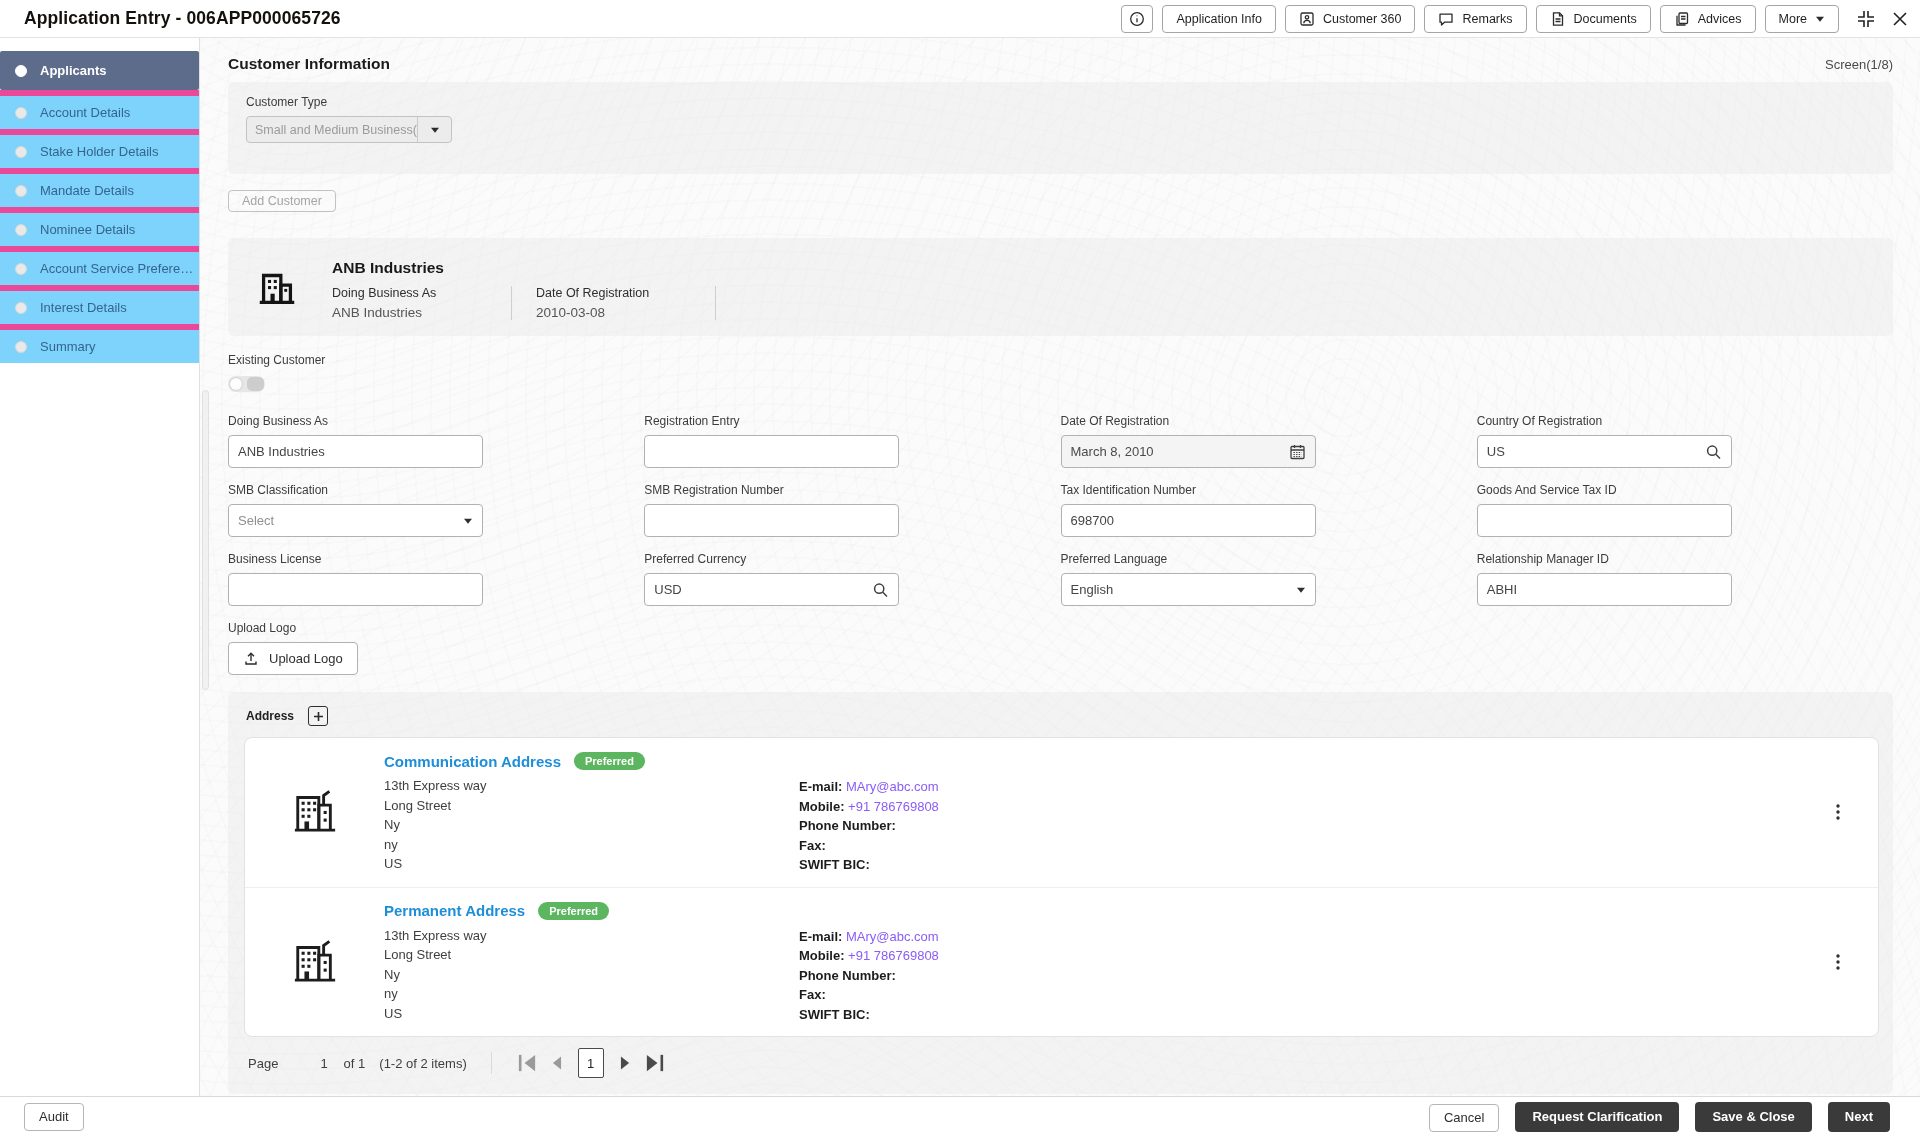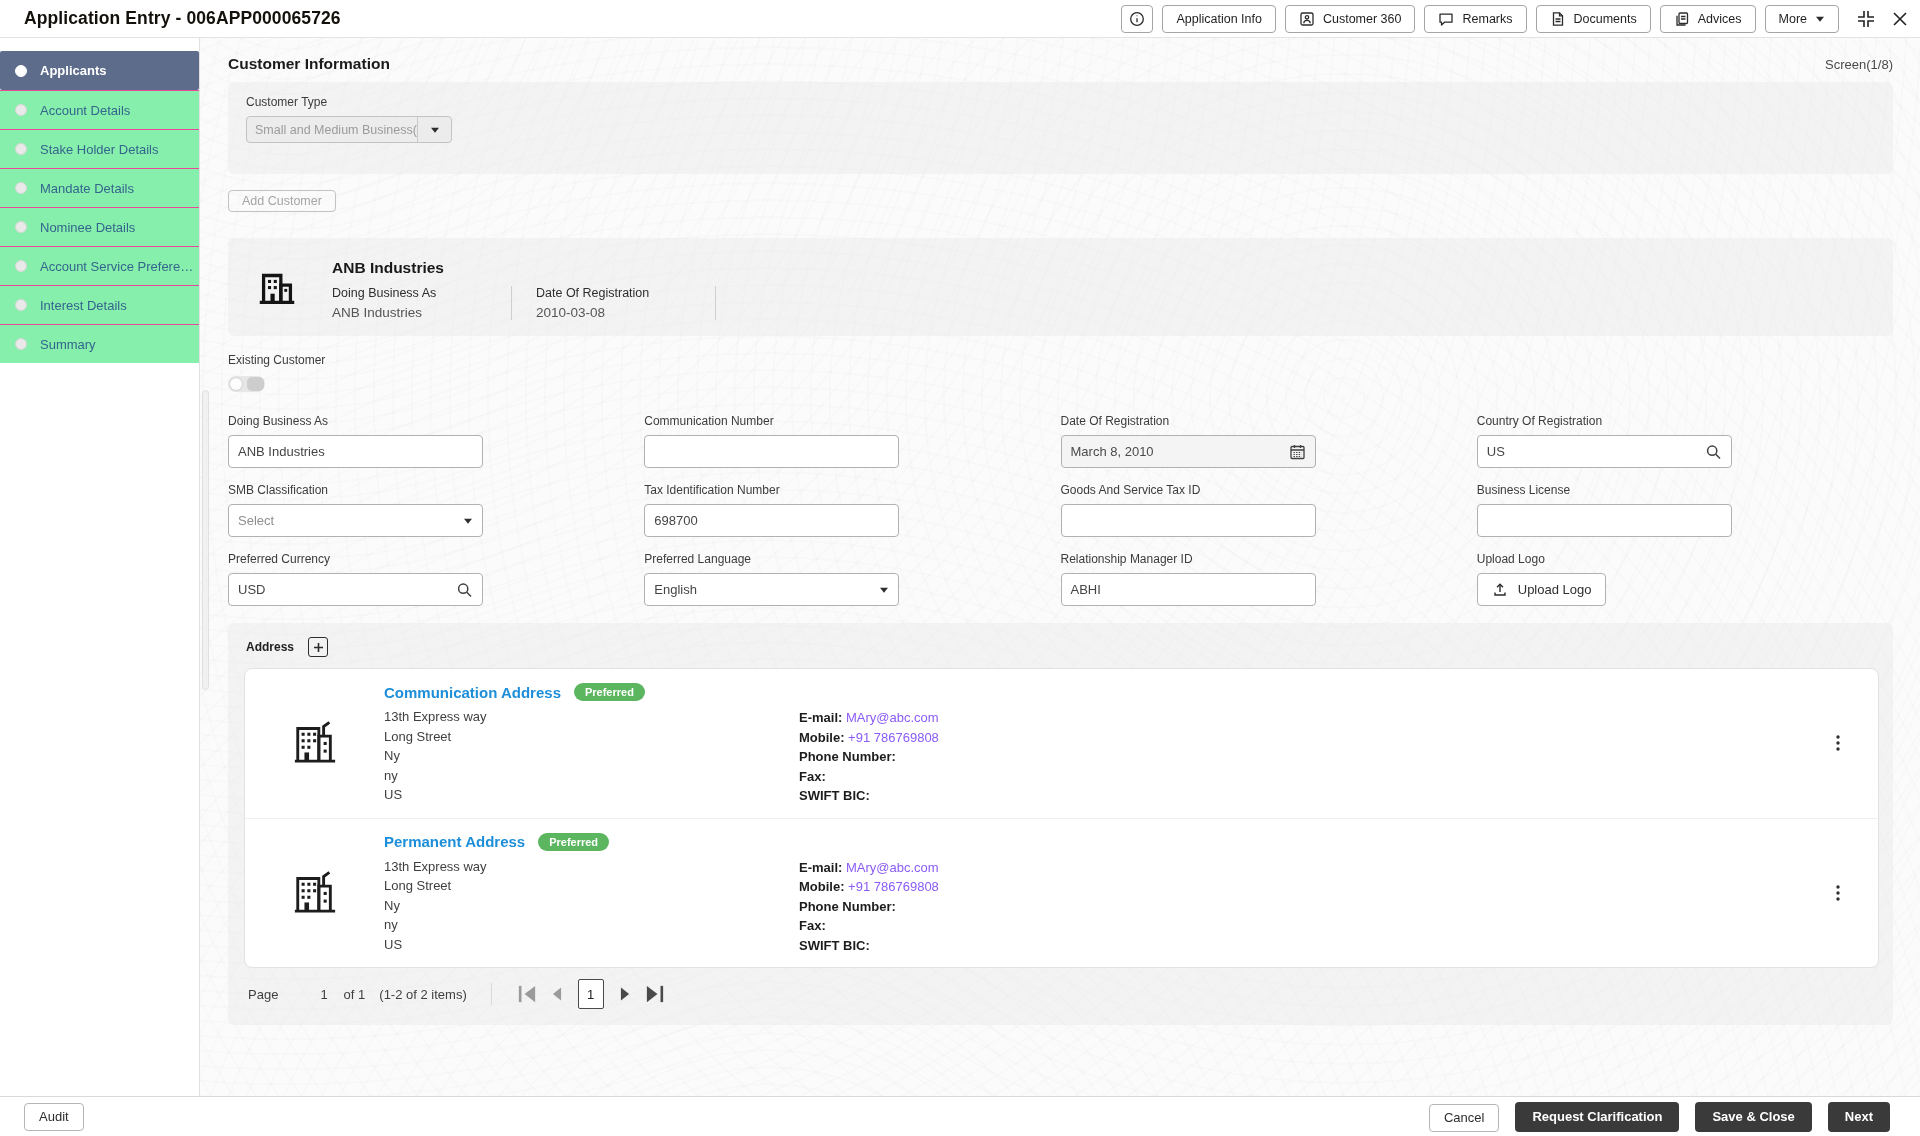--- a/index.html
+++ b/index.html
@@ -26,21 +26,21 @@
   .icon svg{ width:100%; height:100%; display:block; } .i16{ width:16px; height:16px; } .i17{ width:17px; height:17px; }
   .i13{ width:13px; height:13px; } .i10{ width:10px; height:10px; }
   .win-icons{ display:flex; align-items:center; gap:14px; margin-left:8px; }
   .win-icon{ width:20px; height:20px; cursor:pointer; color:#222; }
 
   
   .sidebar{ position:absolute; top:38px; left:0; width:200px; bottom:40px; background:#fff;
     border-right:1px solid #e0e0e0; padding-top:13px; }
   .sidebar-rail{ position:absolute; left:21px; top:22px; bottom:780px; width:1px; background:#d8d8d8; }
   .side-item{ position:relative; height:39px; display:flex; align-items:center; padding-left:40px;
-    border-top:1px solid #ec4899; color:#35658d; font-size:13px; cursor:pointer; background:#86efac; }
+    border-top:6px solid #ec4899; color:#35658d; font-size:13px; cursor:pointer; background:#7dd3fc; }
   .side-item:first-child{ border-top:none; }
   .side-item .dot{ position:absolute; left:15px; width:12px; height:12px; border-radius:50%;
     background:#e9e9e9; border:1px solid #d7d7d7; }
   .side-item.active{ background:#5d6c8b; color:#fff; font-weight:700; border-top-color:#5d6c8b; border-radius:2px; }
   .side-item.active .dot{ background:#fff; border-color:#fff; }
   .content-scrollbar{ position:absolute; left:202px; top:390px; width:7px; height:300px;
     background:#f1f1f1; border:1px solid #e0e0e0; border-radius:4px; }
 
   
   .main{ position:absolute; top:38px; left:200px; right:0; bottom:40px; padding:12px 27px 0 28px; overflow:hidden; }
@@ -313,21 +313,21 @@
 
   
   <div class="form-grid" id="form-grid">
       <div class="f-cell">
         <div class="field-label">Doing Business As</div>
         <div class="control">
           <span class="val">ANB Industries</span>
         </div>
       </div>
       <div class="f-cell">
-        <div class="field-label">Communication Number</div>
+        <div class="field-label">Registration Entry</div>
         <div class="control">
           <span class="val"></span>
         </div>
       </div>
       <div class="f-cell">
         <div class="field-label">Date Of Registration</div>
         <div class="control with-adorn disabled">
           <span class="val">March 8, 2010</span>
           <span class="icon i17 adorn">
             <svg viewBox="0 0 17 17" fill="none" stroke="currentColor" stroke-width="1.3">
@@ -352,20 +352,26 @@
       </div>
       <div class="f-cell">
         <div class="field-label">SMB Classification</div>
         <div class="control with-adorn">
           <span class="placeholder">Select</span>
           <span class="icon i10 adorn" style="color: rgb(47, 47, 47);">
             <svg viewBox="0 0 10 10" fill="currentColor">
               <path d="M1 2.8h8L5 7.8z"></path>
             </svg>
           </span>
+        </div>
+      </div>
+      <div class="f-cell">
+        <div class="field-label">SMB Registration Number</div>
+        <div class="control">
+          <span class="val"></span>
         </div>
       </div>
       <div class="f-cell">
         <div class="field-label">Tax Identification Number</div>
         <div class="control">
           <span class="val">698700</span>
         </div>
       </div>
       <div class="f-cell">
         <div class="field-label">Goods And Service Tax ID</div>

